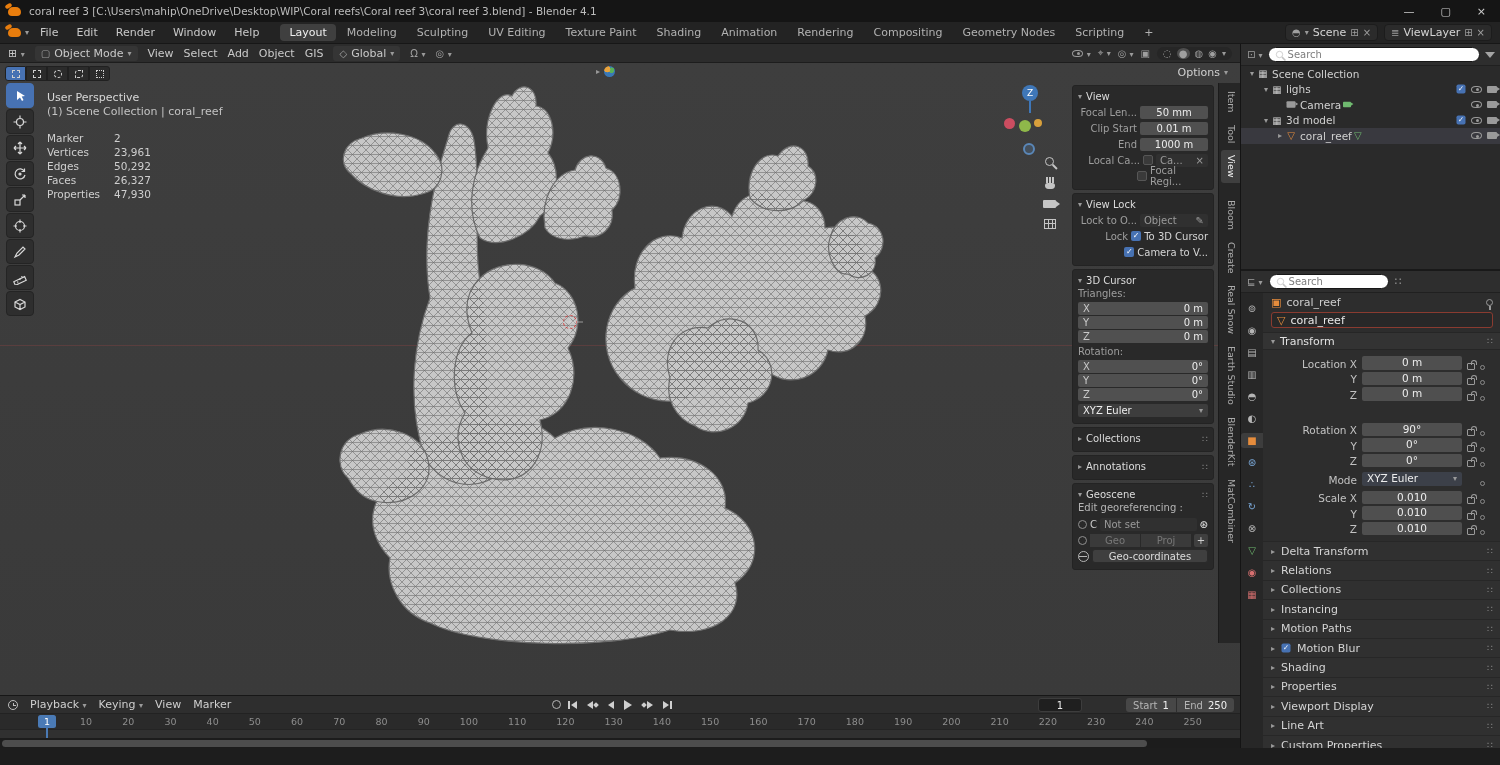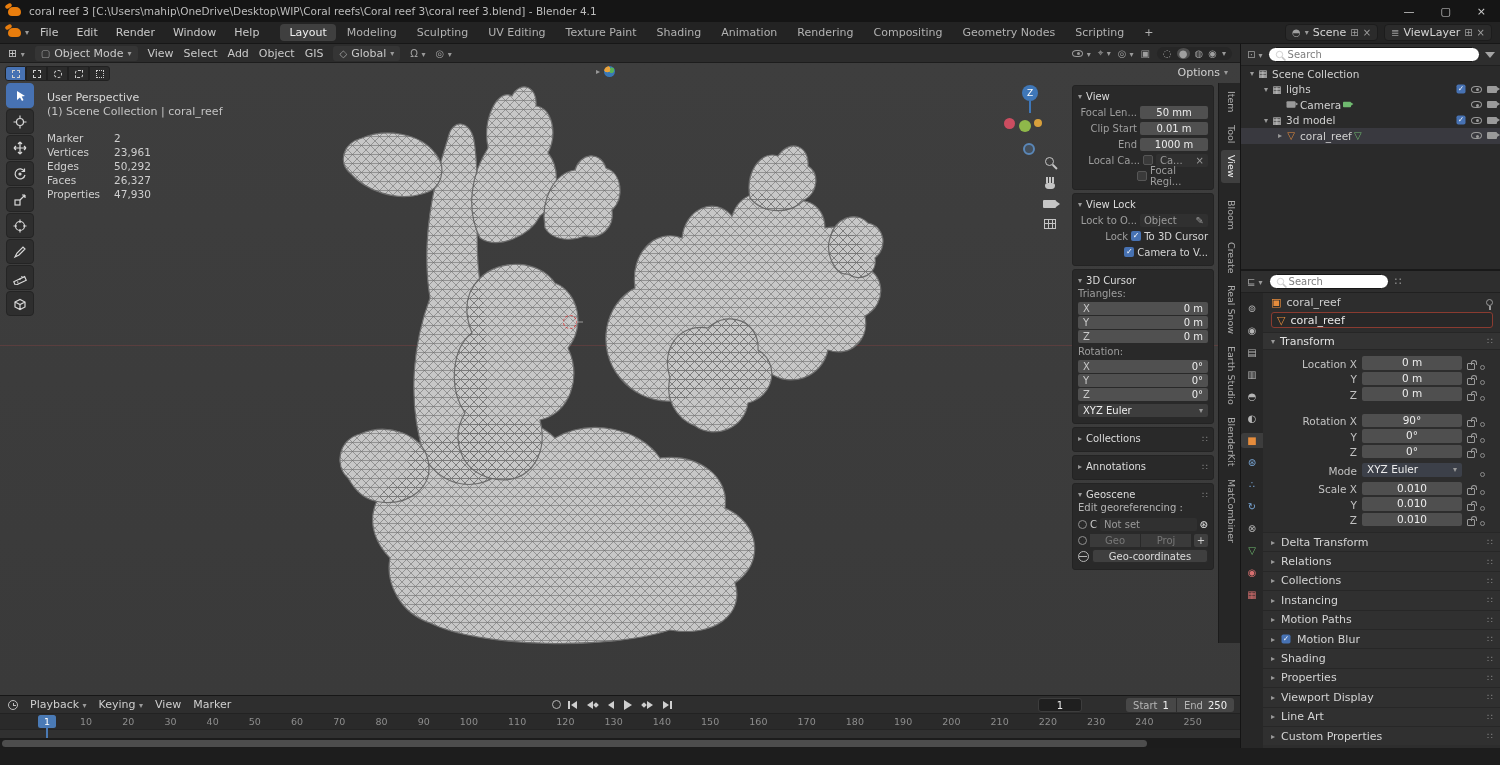--- a/index.html
+++ b/index.html
@@ -699,21 +699,21 @@
             <span class="pfield">0 m</span>
             <span class="lock"></span>
             <span class="adot"></span>
           </div>
         <div class="prow">
             <span class="plabel">Z</span>
             <span class="pfield">0 m</span>
             <span class="lock"></span>
             <span class="adot"></span>
           </div>
-        <div class="prow" style="margin-top:11px">
+        <div class="prow" style="margin-top:20px">
             <span class="plabel">Rotation X</span>
             <span class="pfield">90°</span>
             <span class="lock"></span>
             <span class="adot"></span>
           </div>
         <div class="prow">
             <span class="plabel">Y</span>
             <span class="pfield">0°</span>
             <span class="lock"></span>
             <span class="adot"></span>

